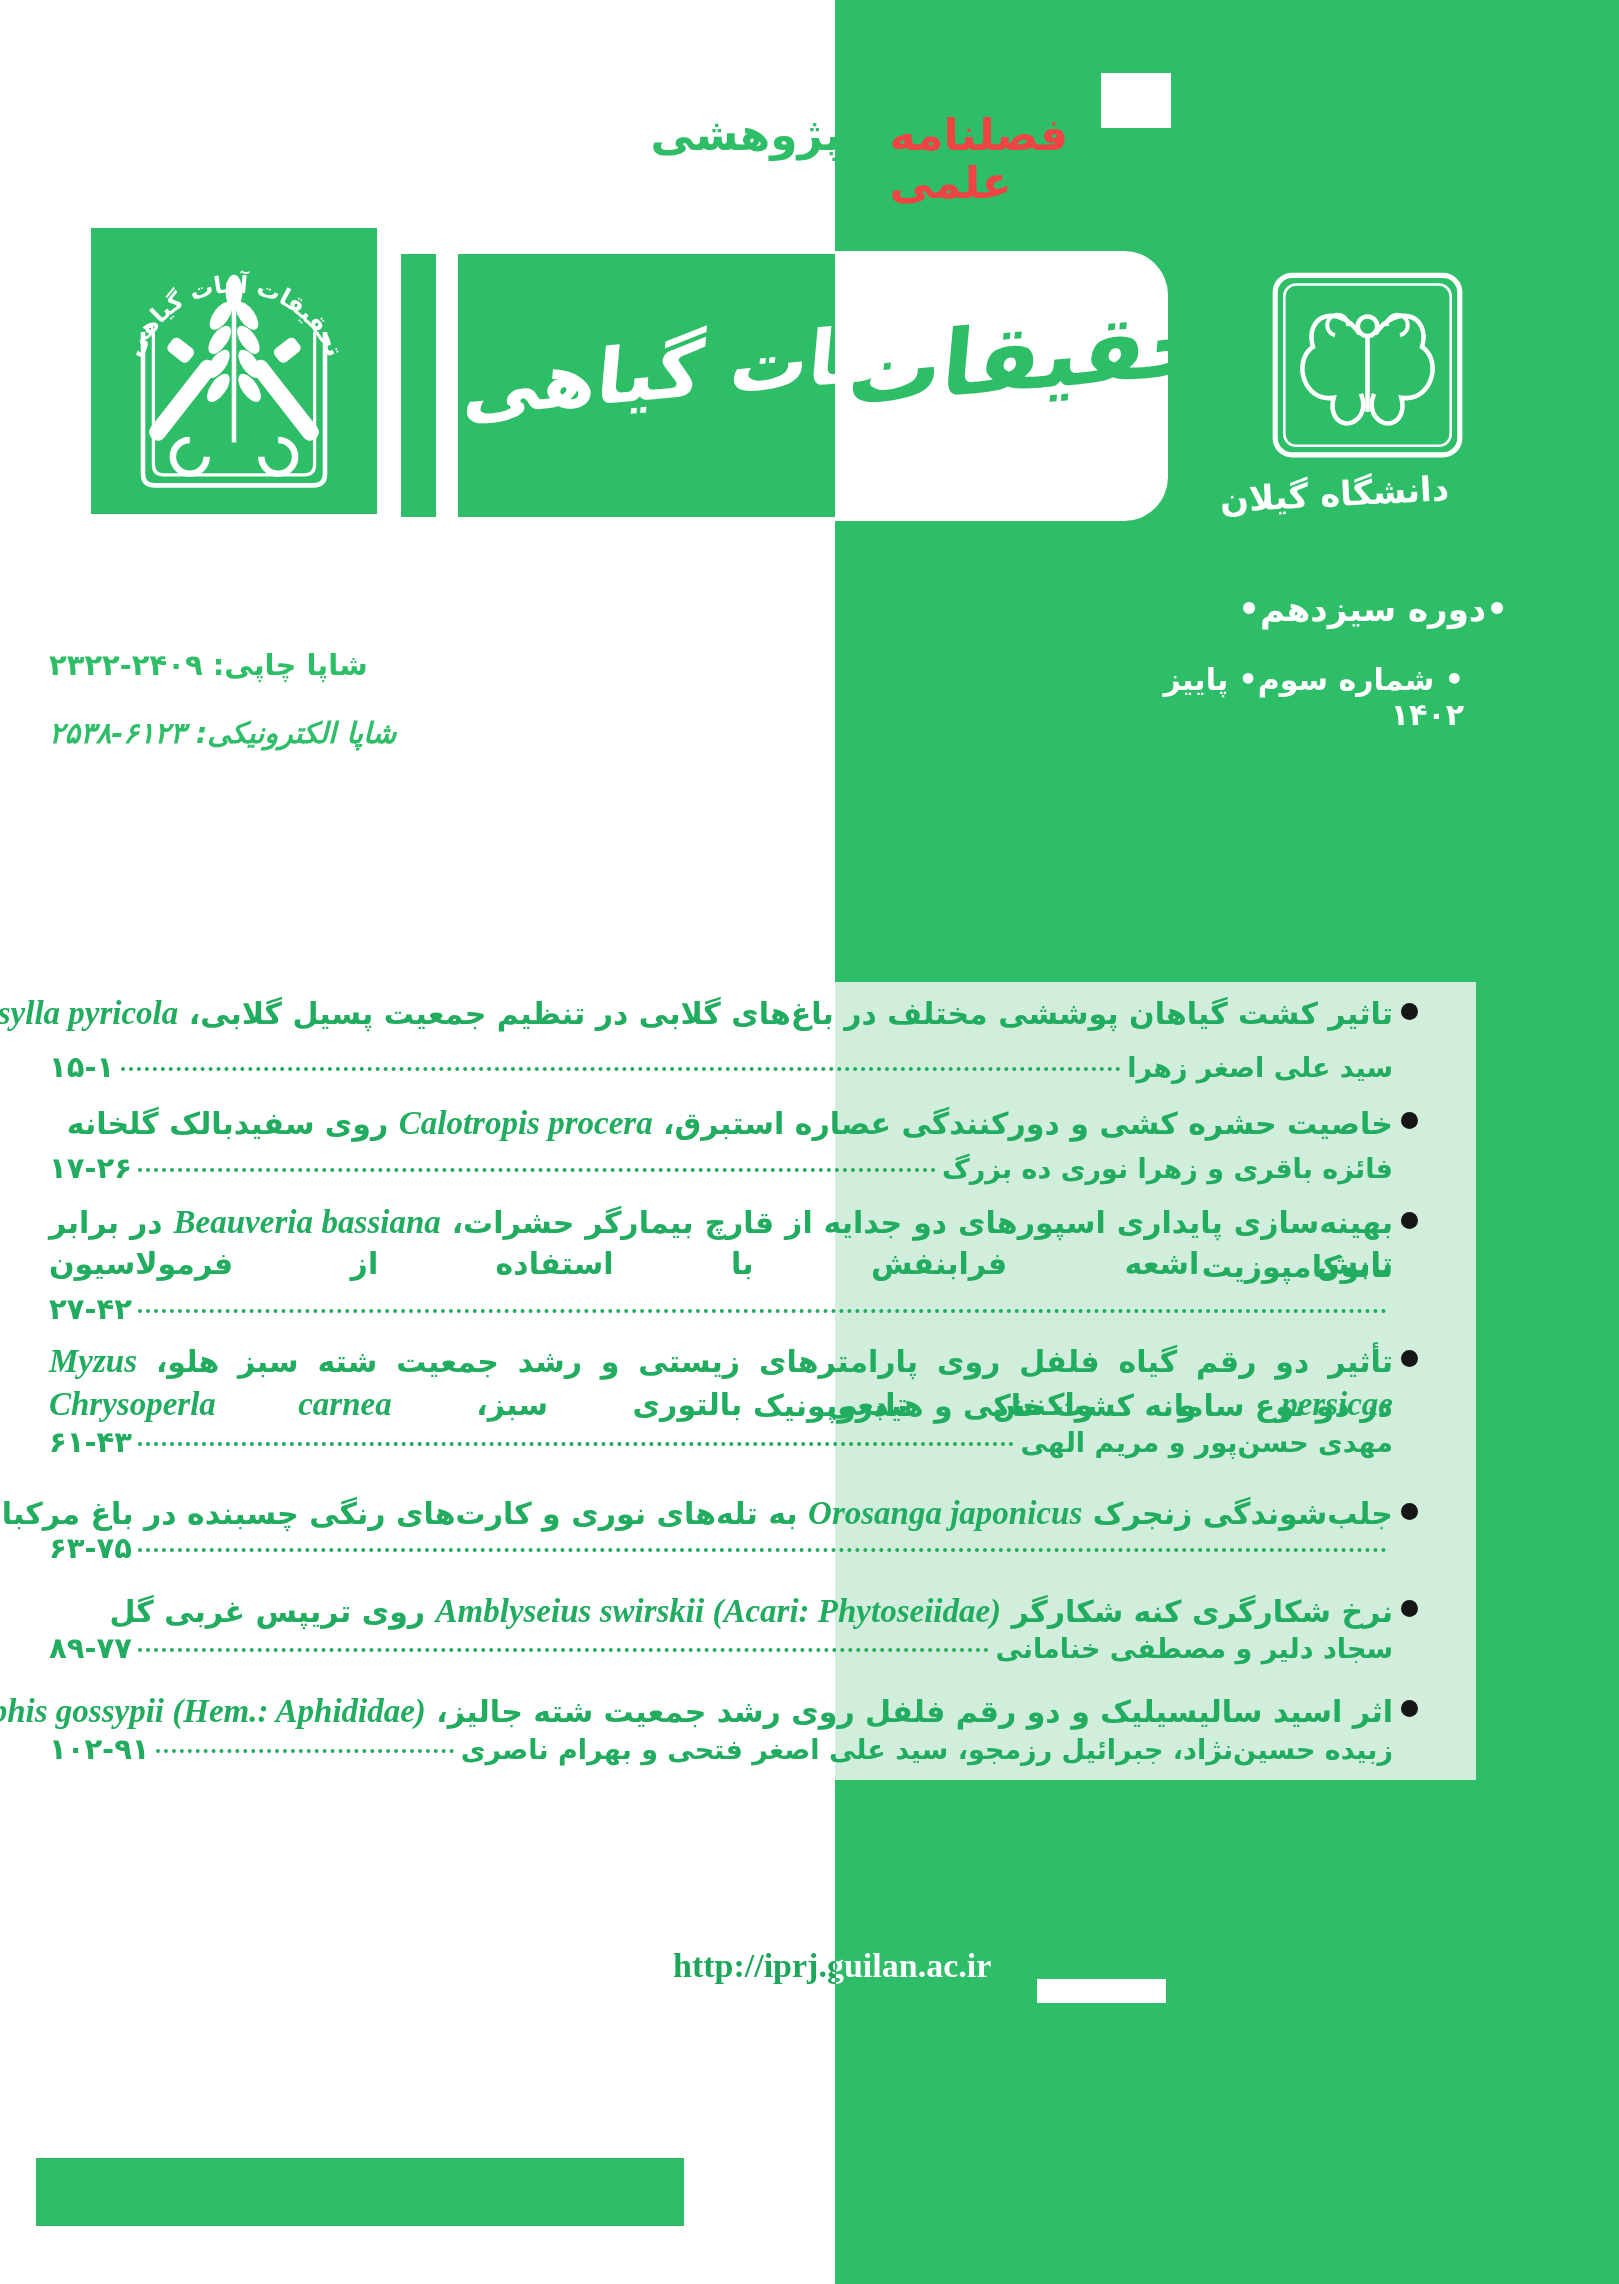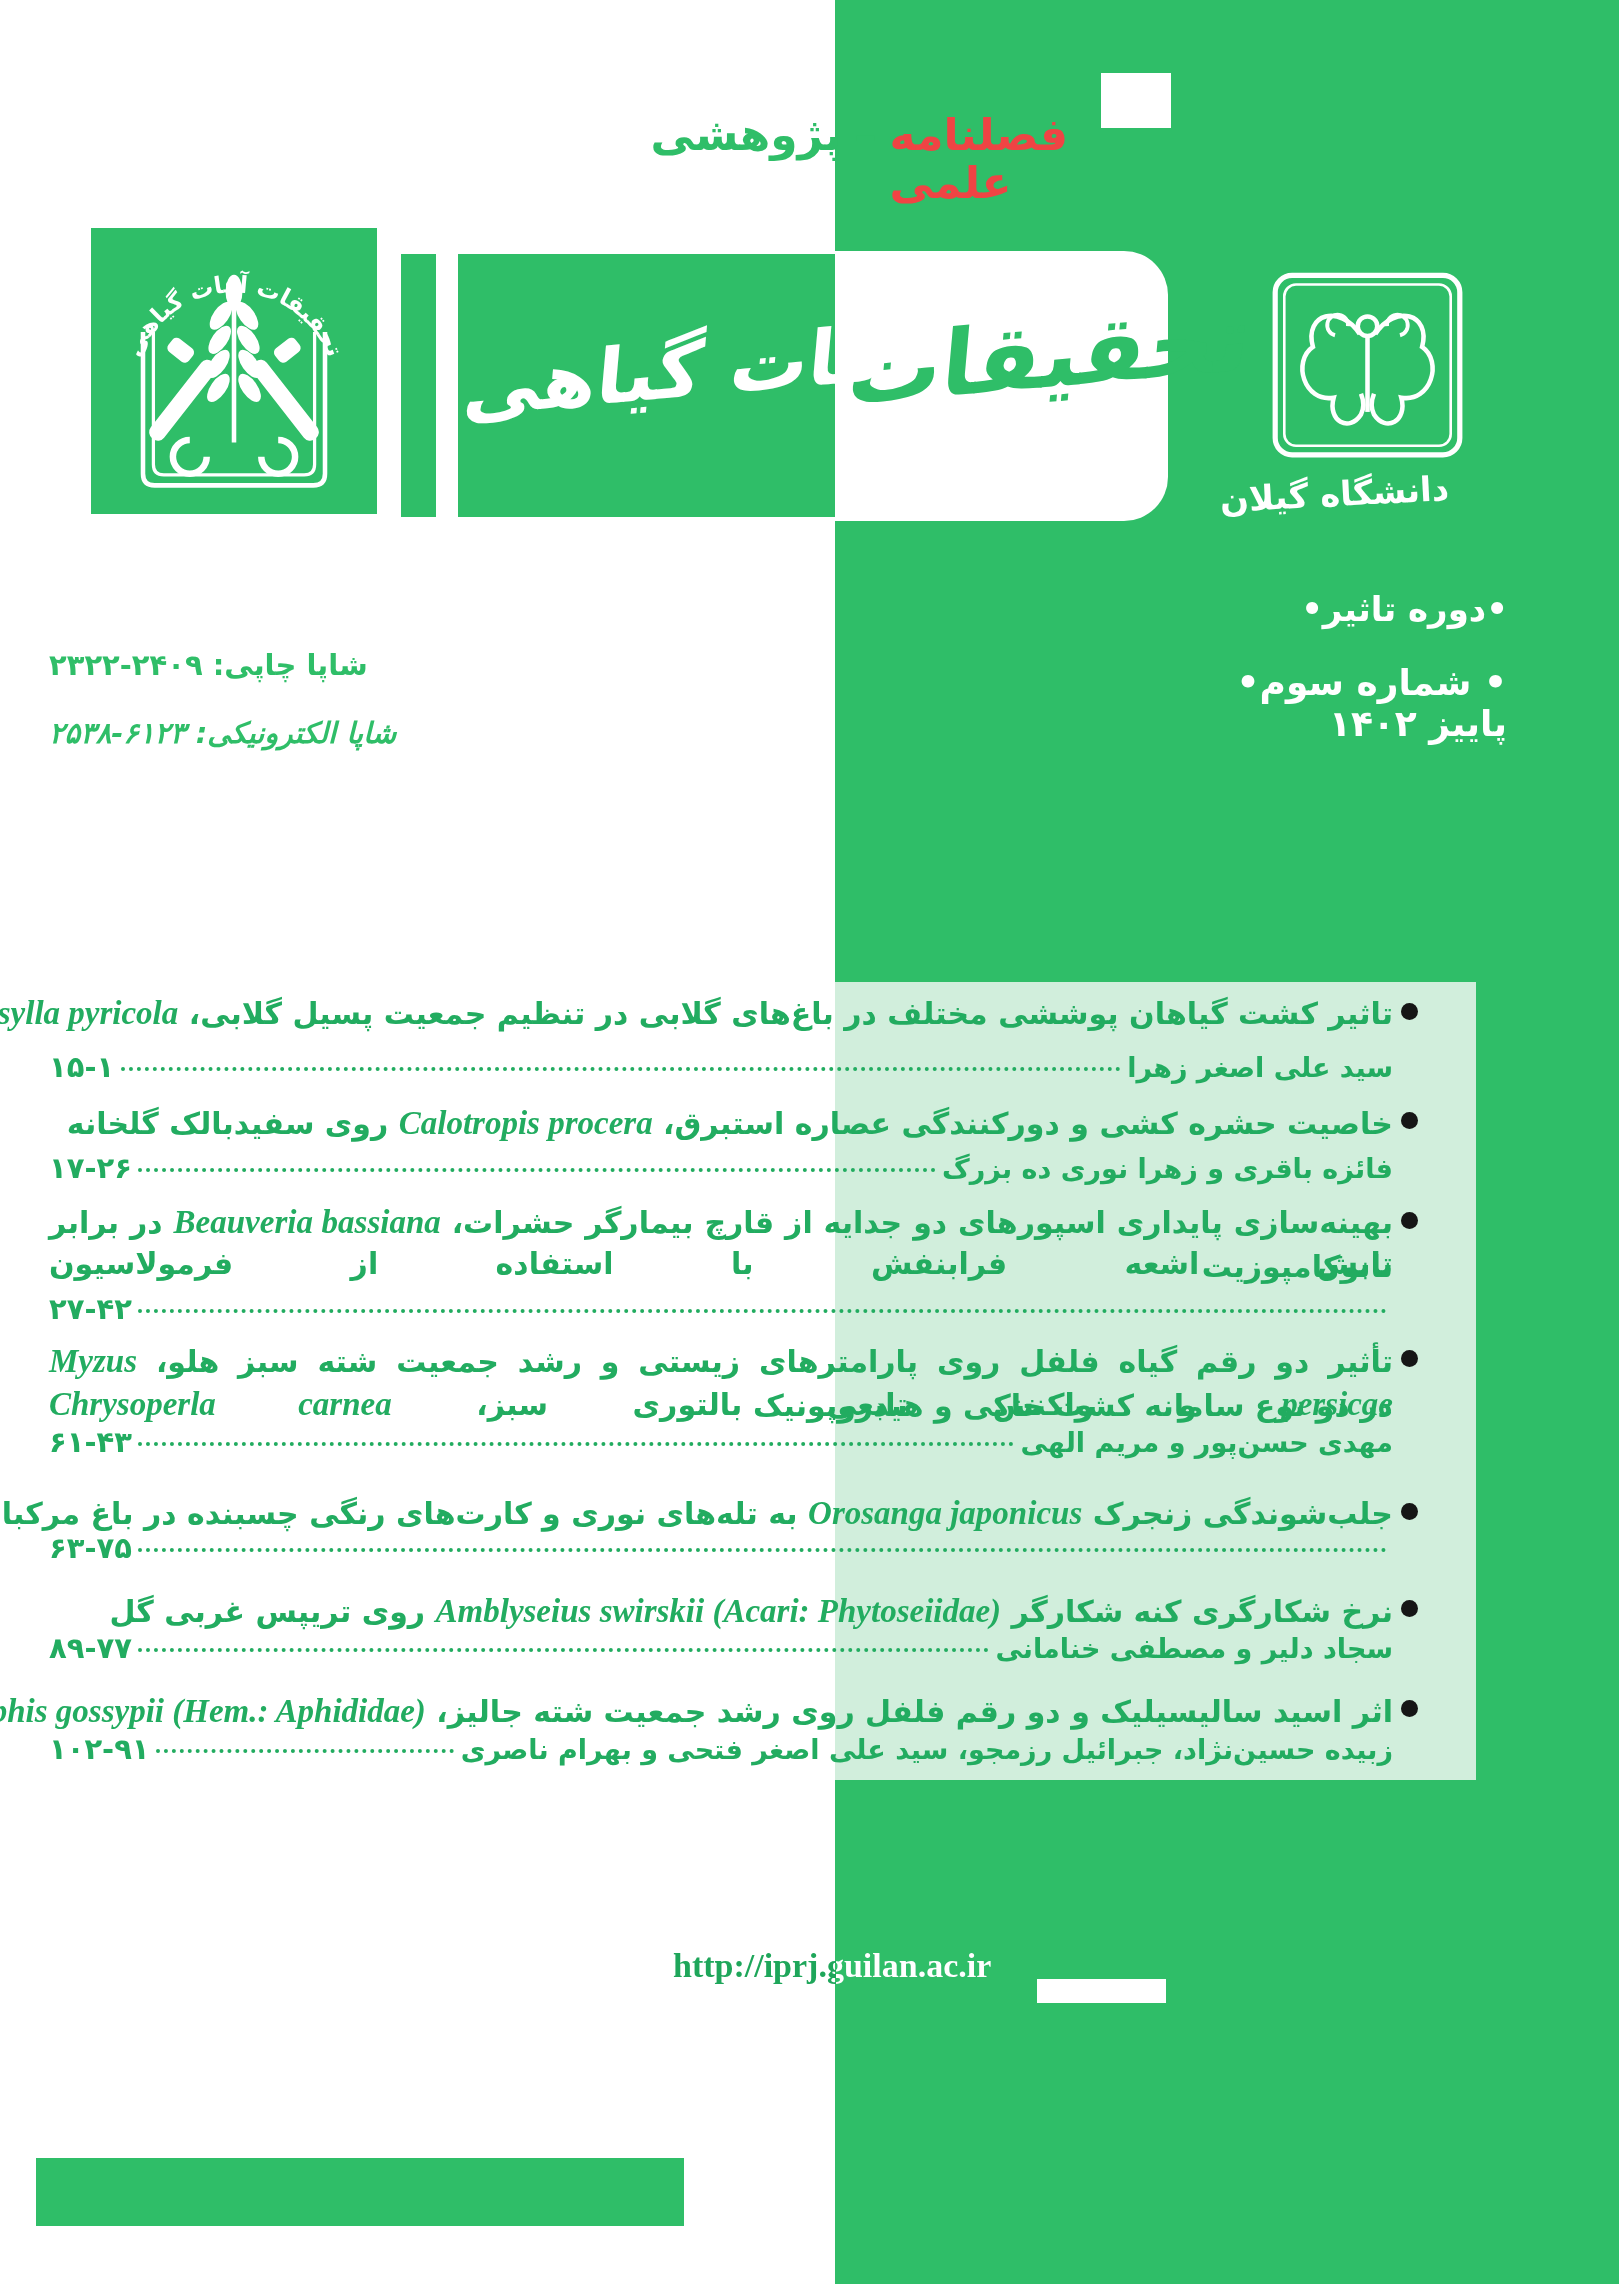--- a/index.html
+++ b/index.html
@@ -45,21 +45,21 @@
 
   
   #left-logo{left:91px;top:228px;width:286px;height:286px;background:var(--green);}
   #right-logo{left:1270px;top:270px;width:195px;height:202px;}
   #right-logo-caption{left:1211px;top:474px;width:247px;text-align:center;color:#fff;
     font-weight:bold;font-size:34px;transform:rotate(-3deg);}
 
   
   .issue-line{color:#ffffff;font-weight:bold;text-align:right;direction:rtl;}
   #issue-volume{left:1231px;top:589px;width:277px;font-size:34px;}
-  #issue-number{left:1149px;top:662px;width:358px;font-size:36px;}
+  #issue-number{left:1106px;top:662px;width:358px;font-size:30px;}
 
   
   .issn-line{direction:rtl;text-align:left;color:var(--green);font-weight:bold;font-size:29px;white-space:nowrap;}
   #issn-print{left:49px;top:648px;width:366px;}
   #issn-electronic{left:49px;top:716px;width:366px;font-style:italic;}
   .issn-num{direction:ltr;unicode-bidi:isolate;}
 
   
   .toc-title{left:49px;width:1344px;direction:rtl;text-align:right;
     color:var(--green-deep);font-weight:bold;font-size:30px;line-height:1.3;white-space:nowrap;}
@@ -149,21 +149,21 @@
 
       <path d="M 138,98 C 108,52 52,66 66,118 C 34,140 52,204 98,196 C 88,232 122,250 140,222 C 146,210 144,200 140,190" fill="none" stroke="#fff" stroke-width="7"></path>
       <path d="M 120,86 a 16,16 0 1 0 -20,14" fill="none" stroke="#fff" stroke-width="6"></path>
 
       <path d="M 162,98 C 192,52 248,66 234,118 C 266,140 248,204 202,196 C 212,232 178,250 160,222 C 154,210 156,200 160,190" fill="none" stroke="#fff" stroke-width="7"></path>
       <path d="M 180,86 a 16,16 0 1 1 20,14" fill="none" stroke="#fff" stroke-width="6"></path>
     </svg>
   </div>
   <div class="abs" id="right-logo-caption">دانشگاه گیلان</div>
 
-  <div class="abs issue-line" id="issue-volume">•دوره تاثیر•</div>
+  <div class="abs issue-line" id="issue-volume">•دوره سیزدهم•</div>
   <div class="abs issue-line" id="issue-number">• شماره سوم• پاییز ۱۴۰۲</div>
 
   <div class="abs issn-line" id="issn-print">
     <span>شاپا چاپی:</span>
     <span class="issn-num">۲۳۲۲-۲۴۰۹</span>
   </div>
   <div class="abs issn-line" id="issn-electronic">
     <span>شاپا الکترونیکی:</span>
     <span class="issn-num">۲۵۳۸-۶۱۲۳</span>
   </div>

